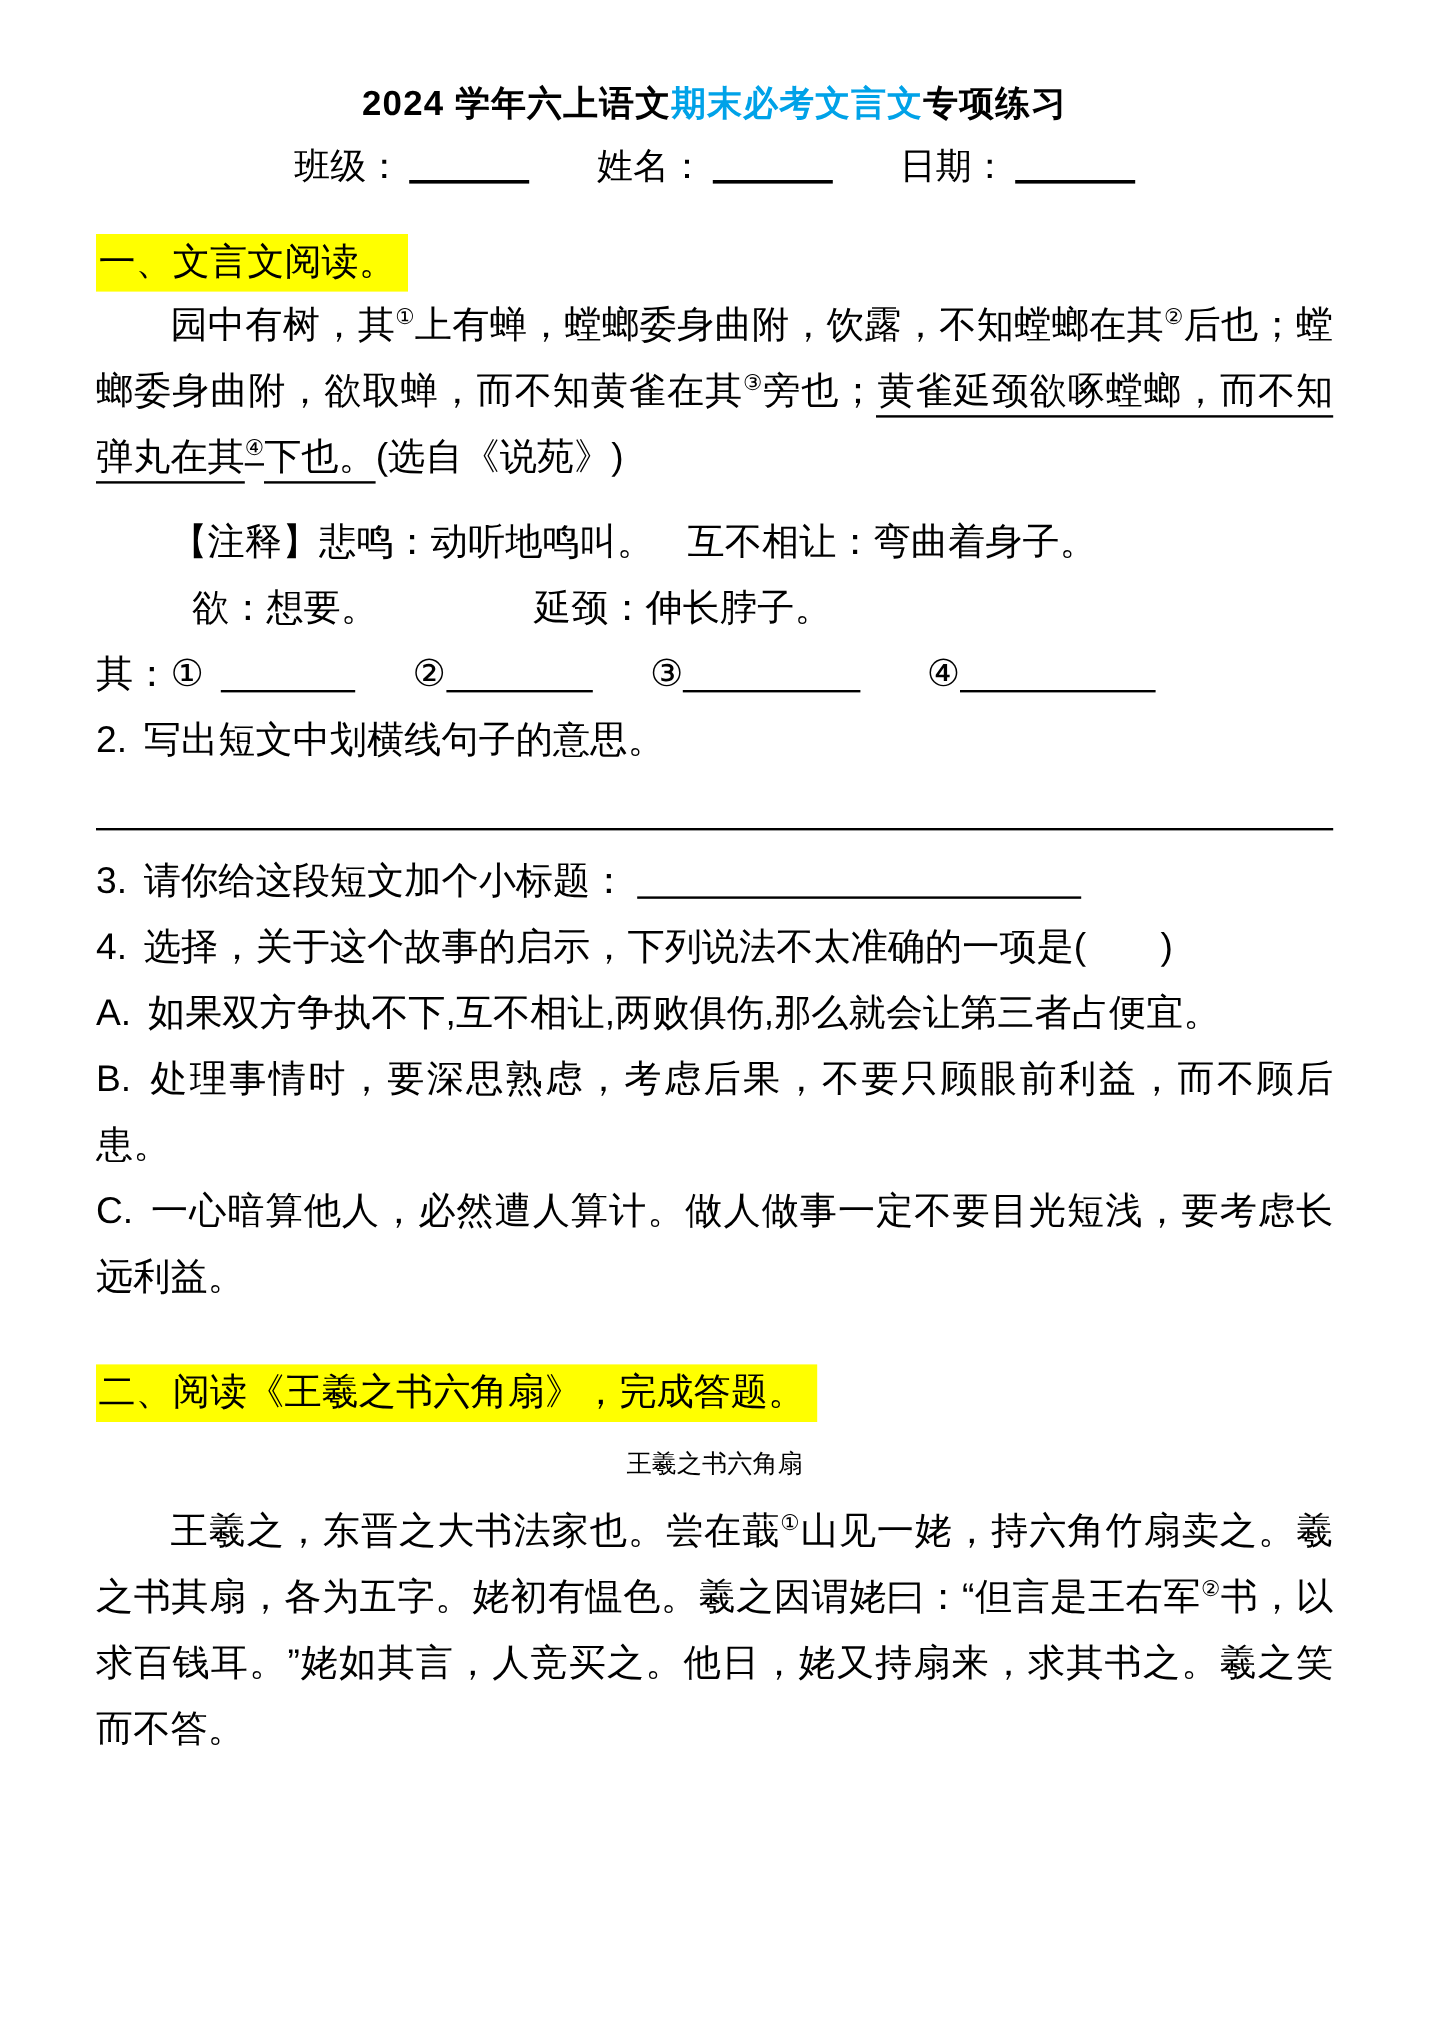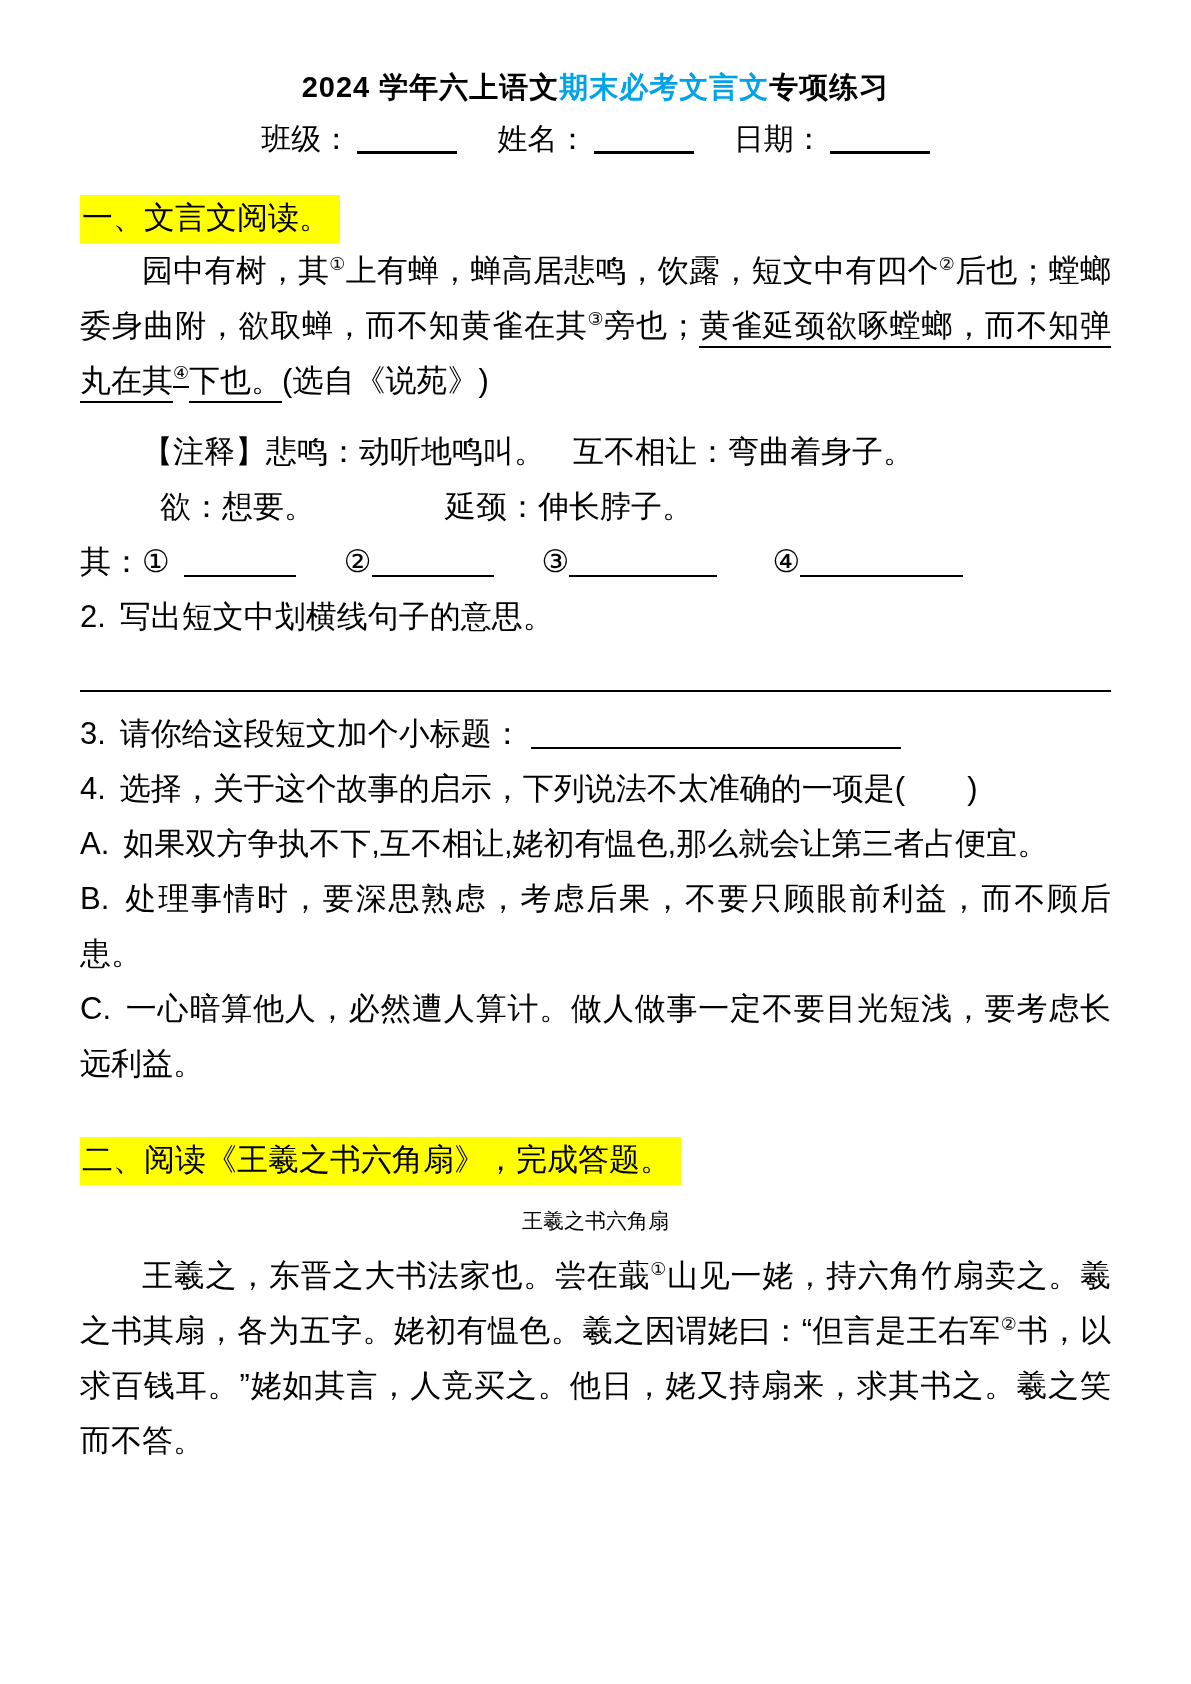--- a/index.html
+++ b/index.html
@@ -21,21 +21,21 @@
   }
   .doc-title .hl-blue { color:var(--accent-blue,#00A2E8); }
 
   .meta-row {
     margin-top:12px;
     text-align:center;
     font-size:30px; line-height:44px;
     white-space:nowrap;
   }
   .meta-item { display:inline-block; }
-  .meta-item + .meta-item { margin-left:32px; }
+  .meta-item + .meta-item { margin-left:48px; }
   .blank {
     display:inline-block;
     border-bottom:3px solid #000;
     height:1em;
     margin-bottom:-5px;
   }
   .meta-blank { width:100px; margin-left:6px; }
 
   
   .body-text { font-size:31px; line-height:55px; }
@@ -110,37 +110,37 @@
   <div class="meta-row">
     <span class="meta-item"><span>班级：</span><span class="blank meta-blank"></span></span>
     <span class="meta-item"><span>姓名：</span><span class="blank meta-blank"></span></span>
     <span class="meta-item"><span>日期：</span><span class="blank meta-blank"></span></span>
   </div>
 
   <div class="section-heading-wrap">
     <div class="section-heading">一、文言文阅读。</div>
   </div>
 
-  <p class="para indent2"><span>园中有树，其</span><span class="seg-sup">①</span><span>上有蝉，蝉高居悲鸣，饮露，短文中有四个</span><span class="seg-sup">②</span><span>后也；螳螂委身曲附，欲取蝉，而不知黄雀在其</span><span class="seg-sup">③</span><span>旁也；</span><span class="seg-ul">黄雀延颈欲啄螳螂，而不知弹丸在其</span><span class="seg-sup seg-ul">④</span><span class="seg-ul">下也。</span><span>(选自《说苑》)</span></p>
+  <p class="para indent2"><span>园中有树，其</span><span class="seg-sup">①</span><span>上有蝉，螳螂委身曲附，饮露，不知螳螂在其</span><span class="seg-sup">②</span><span>后也；螳螂委身曲附，欲取蝉，而不知黄雀在其</span><span class="seg-sup">③</span><span>旁也；</span><span class="seg-ul">黄雀延颈欲啄螳螂，而不知弹丸在其</span><span class="seg-sup seg-ul">④</span><span class="seg-ul">下也。</span><span>(选自《说苑》)</span></p>
 
   <div class="body-text notes-line1"><span>【注释】</span><span>悲鸣：动听地鸣叫。</span><span class="note-part2">互不相让：弯曲着身子。</span></div>
   <div class="body-text notes-line2"><span>欲：想要。</span><span class="note-part2">延颈：伸长脖子。</span></div>
 
 
   <div class="body-text q1-blanks"><span>其：</span><span class="circ-num">①</span><span class="blank q1-blank b1"></span><span class="circ-num gap1">②</span><span class="blank q1-blank b2"></span><span class="circ-num gap2">③</span><span class="blank q1-blank b3"></span><span class="circ-num gap3">④</span><span class="blank q1-blank b4"></span></div>
 
   <p class="para"><span class="q-num">2.</span><span>写出短文中划横线句子的意思。</span></p>
 
   <hr class="answer-line">
 
   <p class="para q3-para"><span class="q-num">3.</span><span>请你给这段短文加个小标题：</span><span class="blank q3-blank"></span></p>
 
   <p class="para"><span class="q-num">4.</span><span>选择，关于这个故事的启示，下列说法不太准确的一项是(　　)</span></p>
 
-  <p class="para"><span class="q-num">A.</span><span>如果双方争执不下,互不相让,姥初有愠色,那么就会让第三者占便宜。</span></p>
+  <p class="para"><span class="q-num">A.</span><span>如果双方争执不下,互不相让,两败俱伤,那么就会让第三者占便宜。</span></p>
   <p class="para"><span class="q-num">B.</span><span>处理事情时，要深思熟虑，考虑后果，不要只顾眼前利益，而不顾后患。</span></p>
   <p class="para"><span class="q-num">C.</span><span>一心暗算他人，必然遭人算计。做人做事一定不要目光短浅，要考虑长远利益。</span></p>
 
   <div class="section-heading-wrap sec2-wrap">
     <div class="section-heading">二、阅读《王羲之书六角扇》，完成答题。</div>
   </div>
 
   <div class="passage2-title">王羲之书六角扇</div>
 
   <p class="para indent2"><span>王羲之，东晋之大书法家也。尝在蕺</span><span class="seg-sup">①</span><span>山见一姥，持六角竹扇卖之。羲之书其扇，各为五字。姥初有愠色。羲之因谓姥曰：“但言是王右军</span><span class="seg-sup">②</span><span>书，以求百钱耳。”姥如其言，人竞买之。他日，姥又持扇来，求其书之。羲之笑而不答。</span></p>

